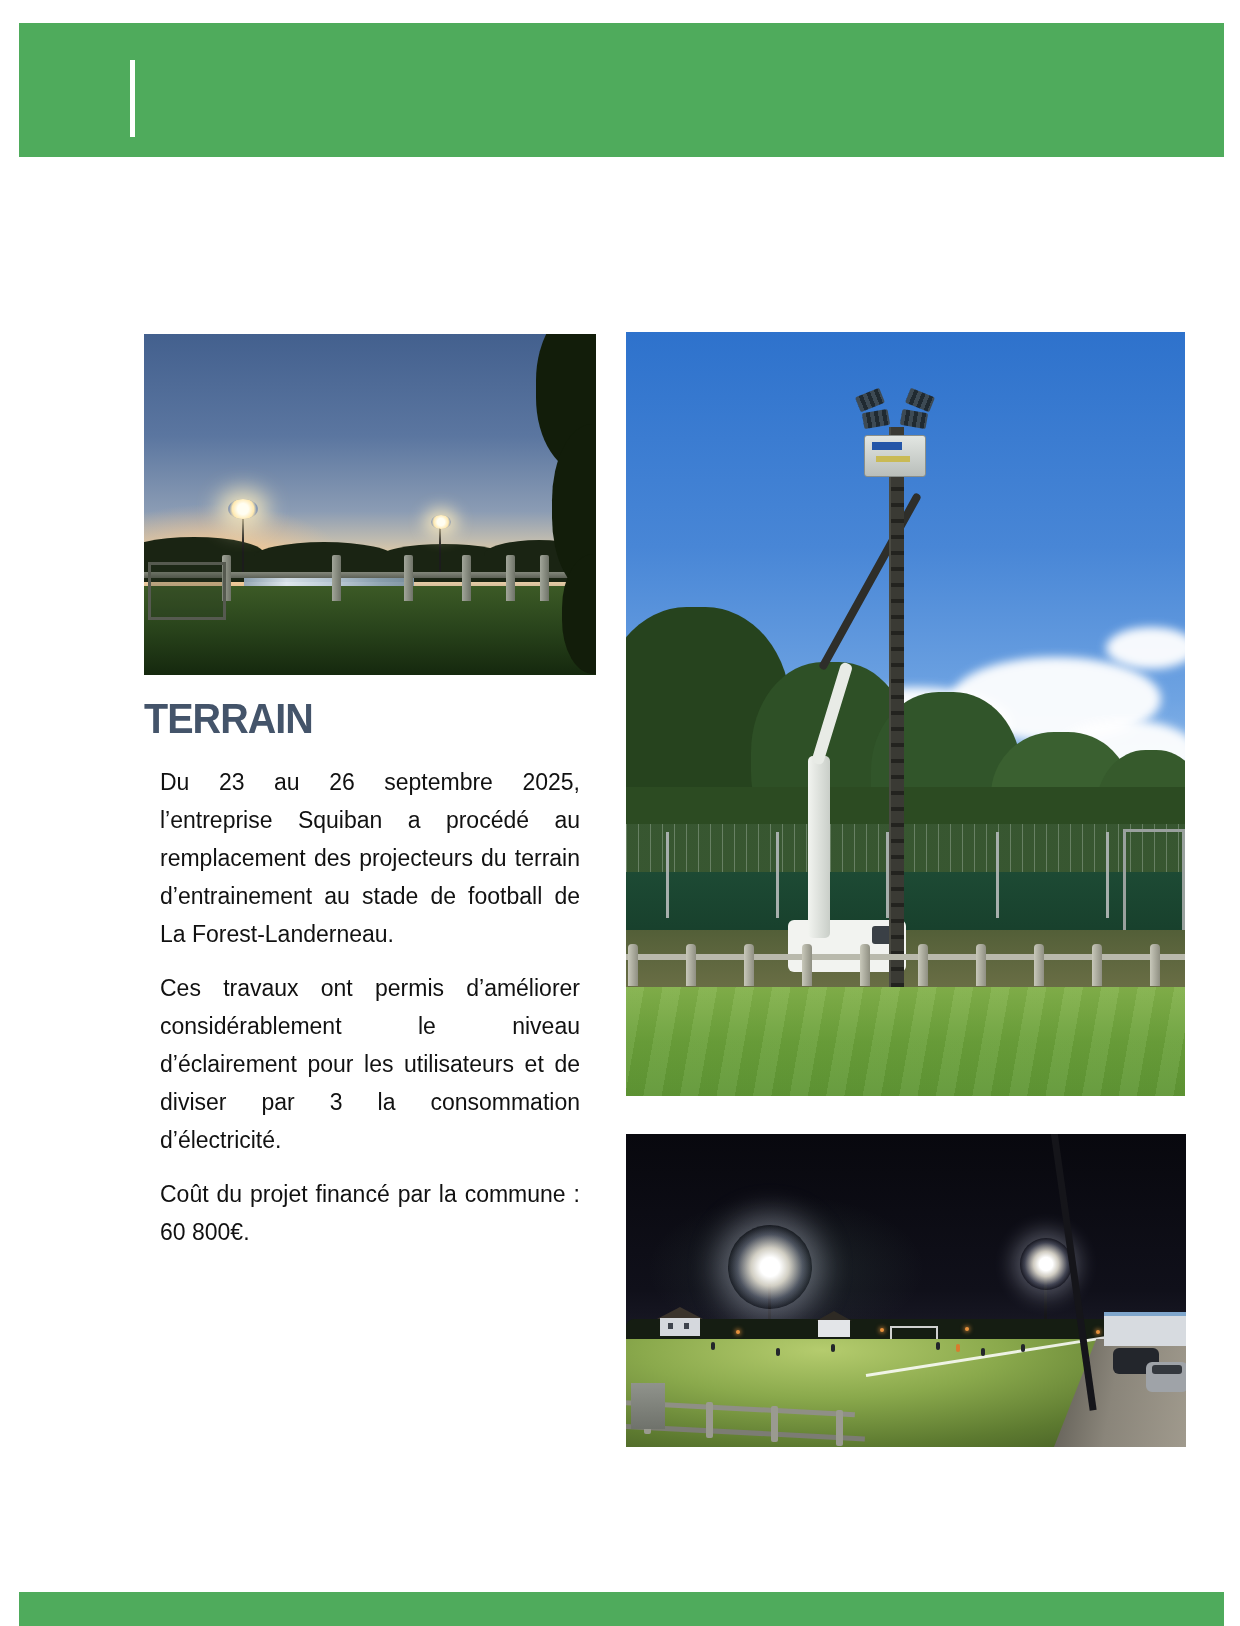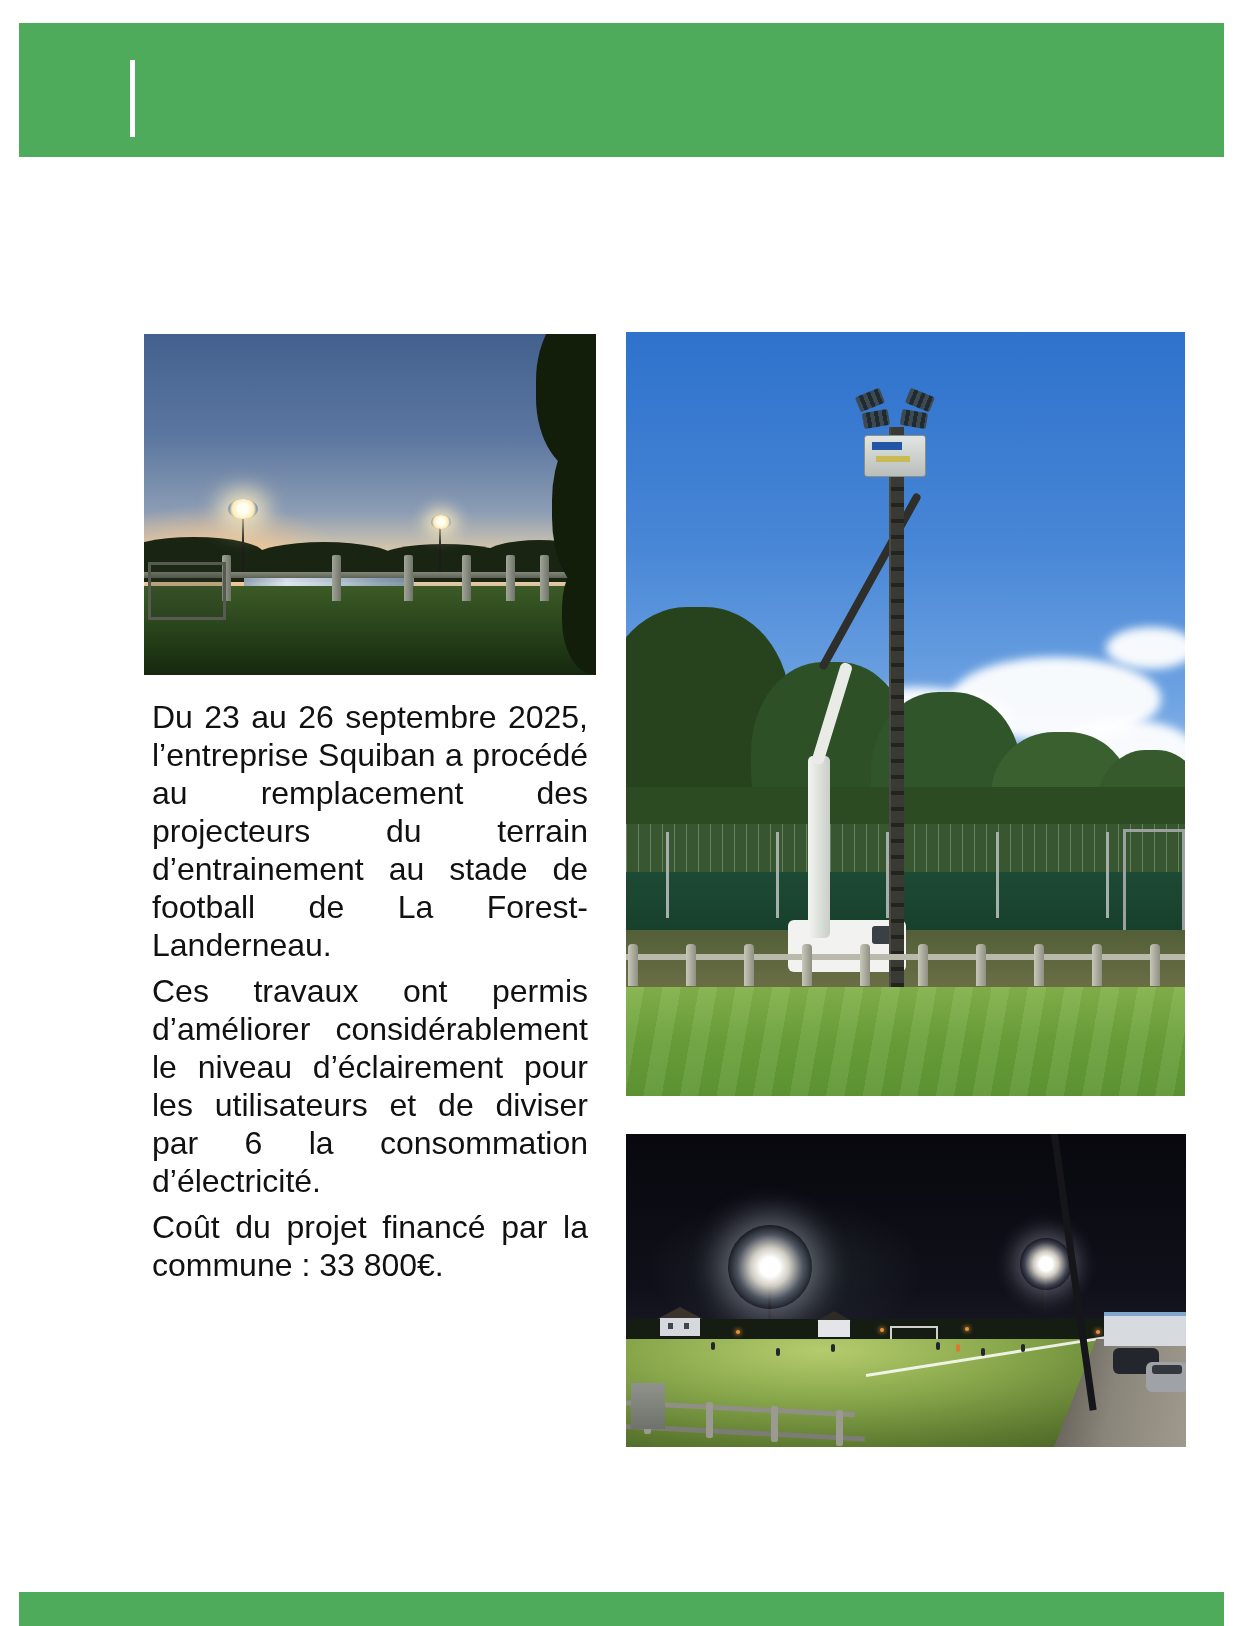--- a/index.html
+++ b/index.html
@@ -18,21 +18,21 @@
   .hdr-title span{display:inline-block;transform:scaleX(0.80);transform-origin:0 50%;}
   
   .ftr{position:absolute;left:19px;top:1592px;width:1205px;height:40px;background:#4FAB5C;}
   
   .col{position:absolute;left:144px;top:690px;width:452px;color:#111111;}
   .h2line{display:flex;justify-content:space-between;height:57px;line-height:57px;
     color:#44546A;font-weight:bold;font-size:42px;letter-spacing:-1px;white-space:nowrap;}
   .h2line .hw{display:inline-block;transform:scaleX(0.94);}
   .h2line .hw-l{transform-origin:0 50%;}
   .h2line .hw-r{transform-origin:100% 50%;}
-  .col p{margin:8px;font-size:32px;line-height:38px;text-align:justify;}
+  .col p{margin:16px;font-size:23px;line-height:38px;text-align:justify;}
   .p1{margin-top:22px;}
   .p2{margin-top:43px;}
   .p3{margin-top:40px;}
   
   .ph{position:absolute;overflow:hidden;}
   .ph *{position:absolute;}
   
   .photo1{left:144px;top:334px;width:452px;height:341px;}
   .p1-sky{inset:0;background:linear-gradient(180deg,#43608e 0%,#5b76a0 30%,#8b9cb4 52%,#bdbab0 60%,#e9cfa4 66%,#f7ddb4 71%,#d8bf9c 74%,#c2ab8d 78%);}
   .p1-glow{left:-70px;top:165px;width:280px;height:120px;border-radius:50%;
@@ -290,18 +290,21 @@
   <div class="p3-r1"></div>
   <div class="p3-r2"></div>
   <div class="p3-fp fp1"></div>
   <div class="p3-fp fp2"></div>
   <div class="p3-fp fp3"></div>
   <div class="p3-fp fp4"></div>
   <div class="p3-cube"></div>
 </div>
 
 <div class="col">
+  <div class="h2line">
+    <span class="hw hw-l">TERRAIN</span>
+  </div>
   <p class="p1">Du 23 au 26 septembre 2025, l’entreprise Squiban a procédé au remplacement des projecteurs du terrain d’entrainement au stade de football de La Forest-Landerneau.</p>
-  <p class="p2">Ces travaux ont permis d’améliorer considérablement le niveau d’éclairement pour les utilisateurs et de diviser par 6 la consommation d’électricité.</p>
-  <p class="p3">Coût du projet financé par la commune : 33 800€.</p>
+  <p class="p2">Ces travaux ont permis d’améliorer considérablement le niveau d’éclairement pour les utilisateurs et de diviser par 3 la consommation d’électricité.</p>
+  <p class="p3">Coût du projet financé par la commune : 60 800€.</p>
 </div>
 
 <div class="ftr"></div>
 
 </body></html>

